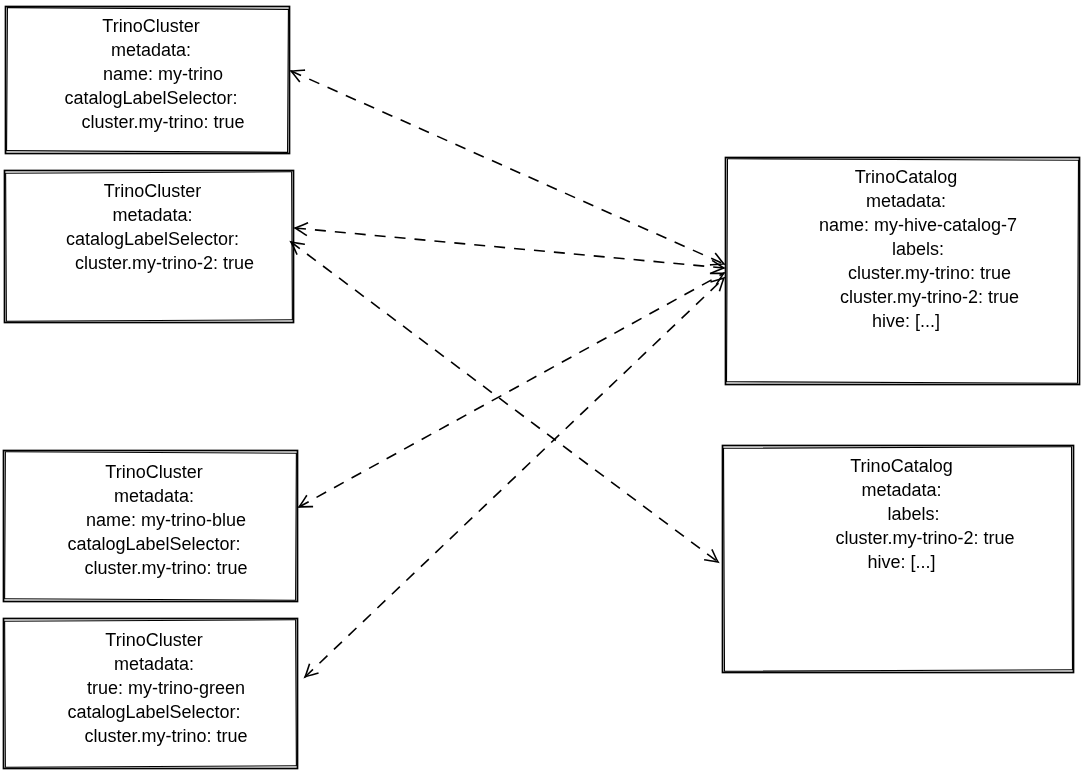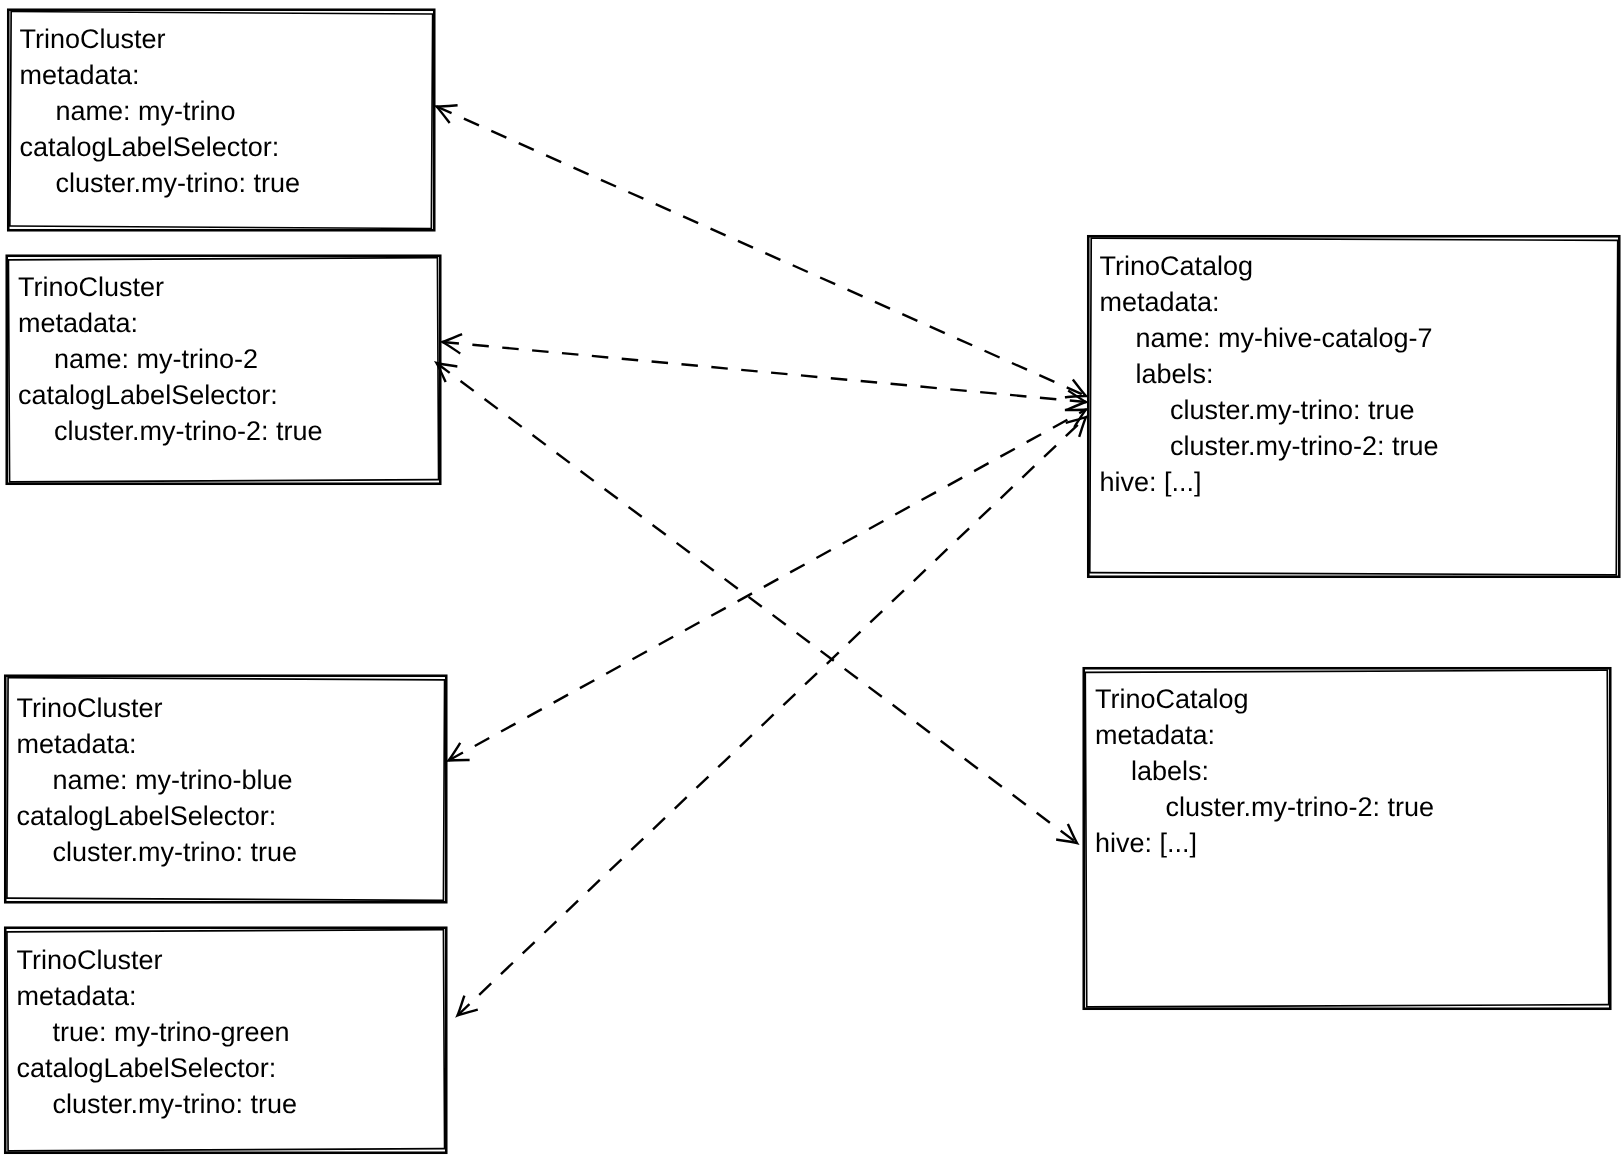--- a/index.html
+++ b/index.html
@@ -7,20 +7,21 @@
     padding: 0;
     background: #ffffff;
   }
   .canvas {
     position: relative;
     width: 1082px;
     height: 775px;
     background: #ffffff;
     overflow: hidden;
     font-family: "Liberation Sans", sans-serif;
+    text-align: center;
   }
   .svg-layer {
     position: absolute;
     left: 0;
     top: 0;
     width: 1082px;
     height: 775px;
   }
   .node {
     position: absolute;
@@ -97,21 +98,20 @@
     <div class="ln">TrinoCluster</div>
     <div class="ln">metadata:</div>
     <div class="ln i1">name: my-trino</div>
     <div class="ln">catalogLabelSelector:</div>
     <div class="ln i1">cluster.my-trino: true</div>
   </div>
 
   <div class="node" style="left:4px; top:171px; width:289px;">
     <div class="ln">TrinoCluster</div>
     <div class="ln">metadata:</div>
-    <div class="ln i1">name: my-trino-2</div>
     <div class="ln">catalogLabelSelector:</div>
     <div class="ln i1">cluster.my-trino-2: true</div>
   </div>
 
   <div class="node" style="left:3px; top:452px; width:294px;">
     <div class="ln">TrinoCluster</div>
     <div class="ln">metadata:</div>
     <div class="ln i1">name: my-trino-blue</div>
     <div class="ln">catalogLabelSelector:</div>
     <div class="ln i1">cluster.my-trino: true</div>

